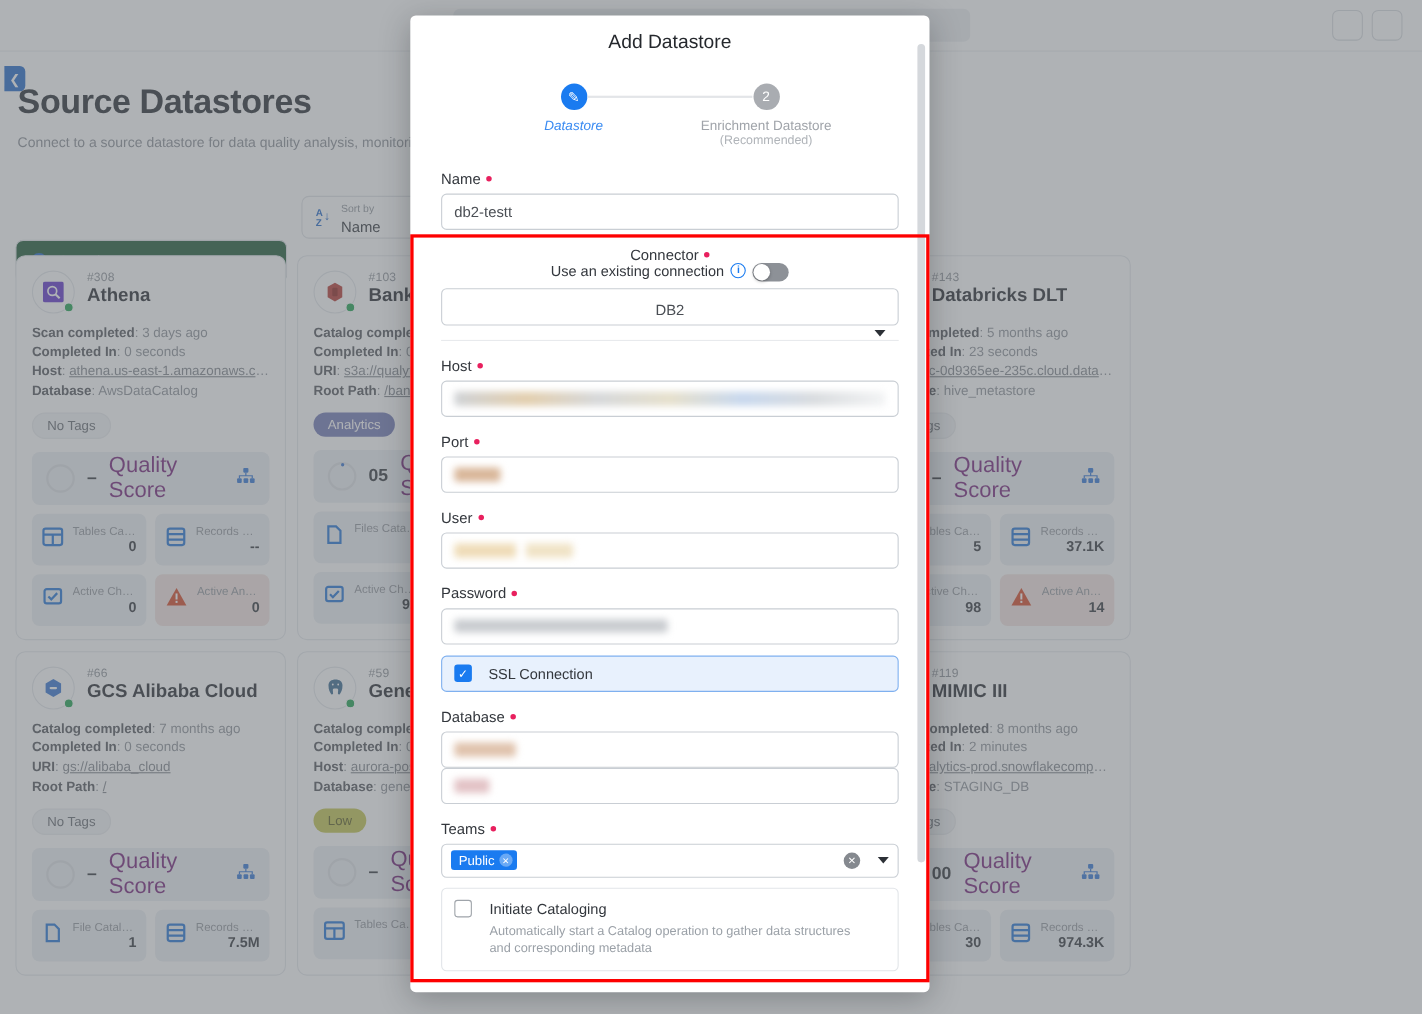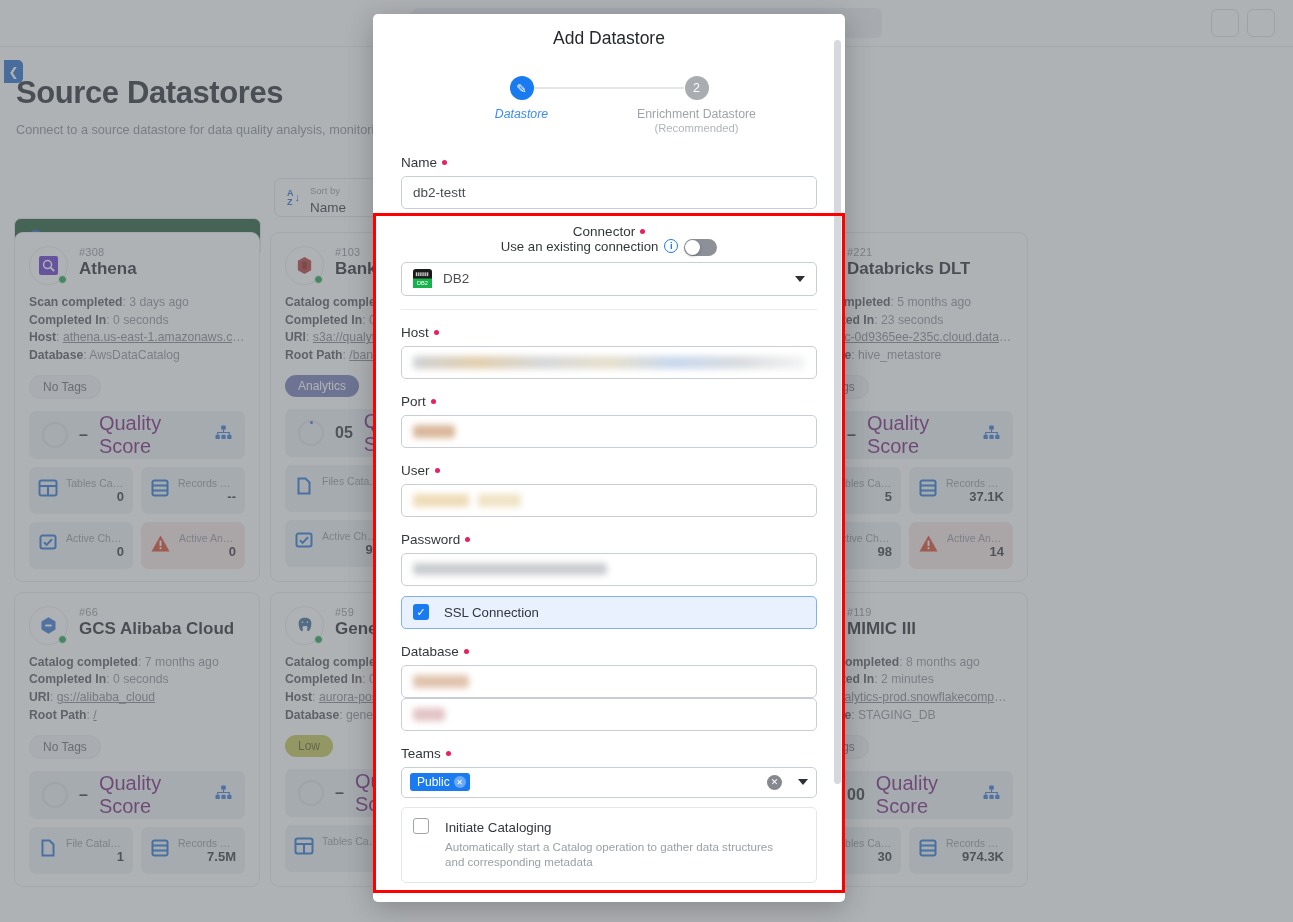--- a/index.html
+++ b/index.html
@@ -144,21 +144,21 @@
   .redact { border-radius:3px; filter:blur(3.4px); }
 
   .conn-row { display:flex; align-items:center; justify-content:space-between; margin:15px 0 6px;flex-direction:column; }
   .existing-lbl { font-size:13.2px; color:#33373d; display:flex; align-items:flex-start; gap:6px; }
   .info-ico { width:14px; height:14px; border:1.3px solid #1a7bf0; border-radius:50%; color:#1a7bf0; font-size:9.5px; display:flex; align-items:center; justify-content:center; font-weight:700; }
   .toggle { width:33px; height:17px; border-radius:9px; background:#8d9197; position:relative; }
   .toggle::after { content:""; position:absolute; left:1px; top:1px; width:15px; height:15px; border-radius:50%; background:#fff; box-shadow:0 1px 3px rgba(0,0,0,.3); }
 
   .select-fld {
     width:100%; height:34px; border:1px solid #c9ced4; border-radius:5px;
-    display:flex; align-items:center; padding:0 11px; gap:11px; font-size:13.5px; color:#4a4e54;
+    display:flex; align-items:center; padding:0 11px; gap:11px; font-size:13.5px; color:#4a4e54;flex-direction:column;
   }
   .caret { margin-left:auto; border-left:5px solid transparent; border-right:5px solid transparent; border-top:6px solid #2c3036; }
   .divider { height:1px; background:#e8eaed; margin:13px 0 0; }
 
   .checkrow {
     margin-top:10px; height:33px; border:1px solid #7fb0ef; background:#e8f1fd; border-radius:5px;
     display:flex; align-items:center; gap:15px; padding:0 11px;
   }
   .cb { width:16px; height:16px; border-radius:3px; flex:none; display:flex; align-items:center; justify-content:center; }
   .cb.on { background:#1a7bf0; color:#fff; font-size:11px; }
@@ -463,21 +463,21 @@
                 <g fill="#e8603c">
                   <path d="M11 3.2L20 7.6l-9 4.4-9-4.4z" opacity=".95"></path>
                   <path d="M2 10.2l9 4.4 9-4.4v1.9l-9 4.4-9-4.4z"></path>
                   <path d="M2 13.9l9 4.4 9-4.4v1.9l-9 4.4-9-4.4z"></path>
                 </g>
               </svg>
             </span>
             <span class="dot" style="background:#c2185b"></span>
           </span>
           <span>
-            <span class="card-id" style="display:block">#221</span>
+            <span class="card-id" style="display:block">#143</span>
             <span class="card-name" style="display:block">Databricks DLT</span>
           </span>
         </div><div class="meta">
           <div class="row"><b>Scan completed</b>: <span>5 months ago</span></div>
           <div class="row"><b>Completed In</b>: <span>23 seconds</span></div>
           <div class="row"><b>Host</b>: <span class="lnk">dbc-0d9365ee-235c.cloud.databr...</span></div>
           <div class="row"><b>Database</b>: <span>hive_metastore</span></div>
         </div><span class="tag tag-none">No Tags</span><div class="qs">
           <span class="ring "></span>
           <span class="qs-val">–</span>

